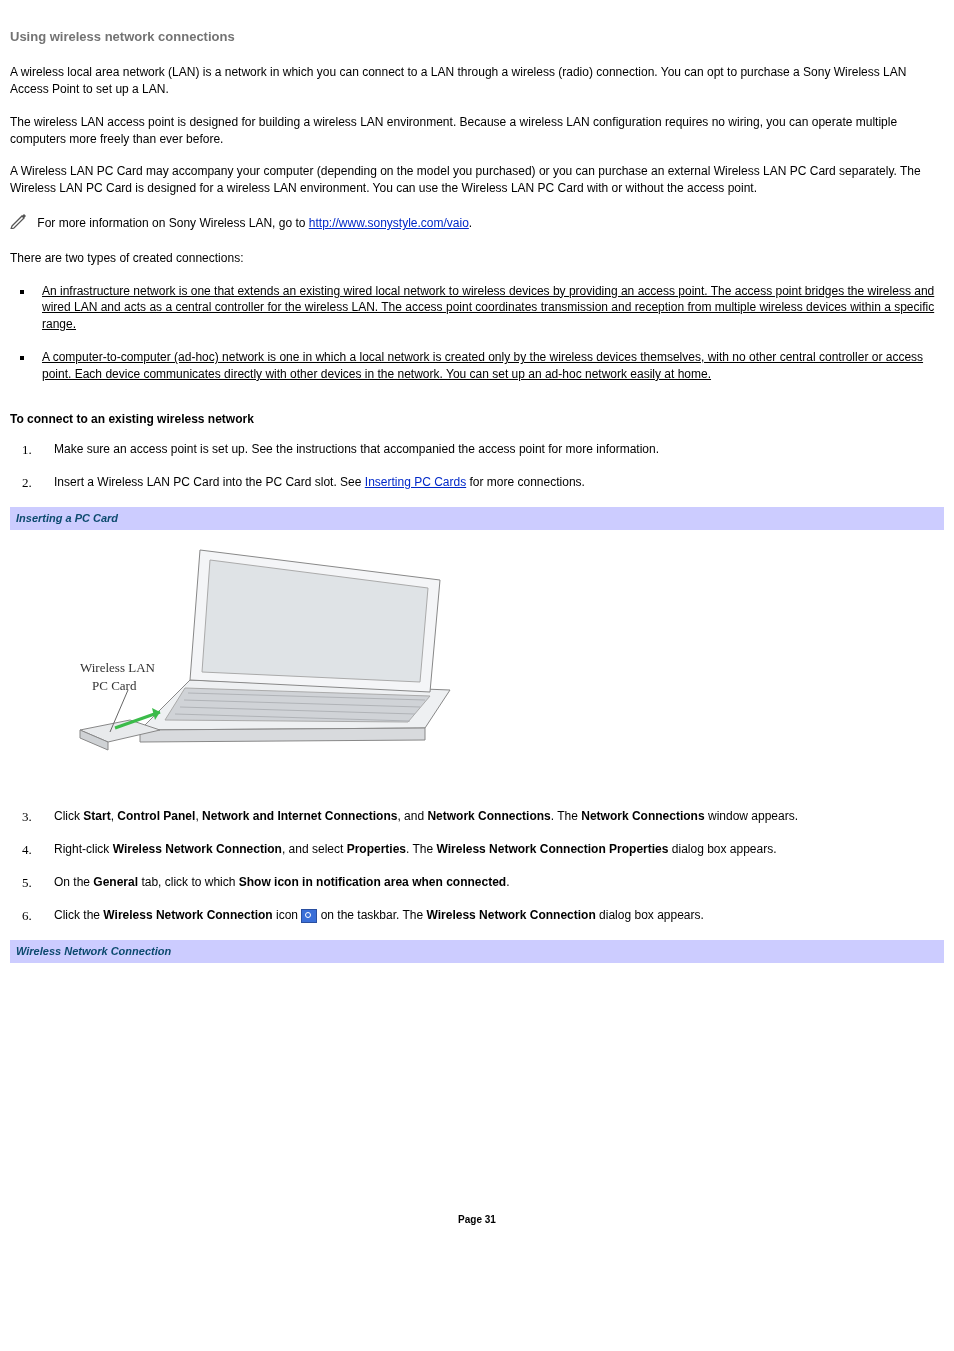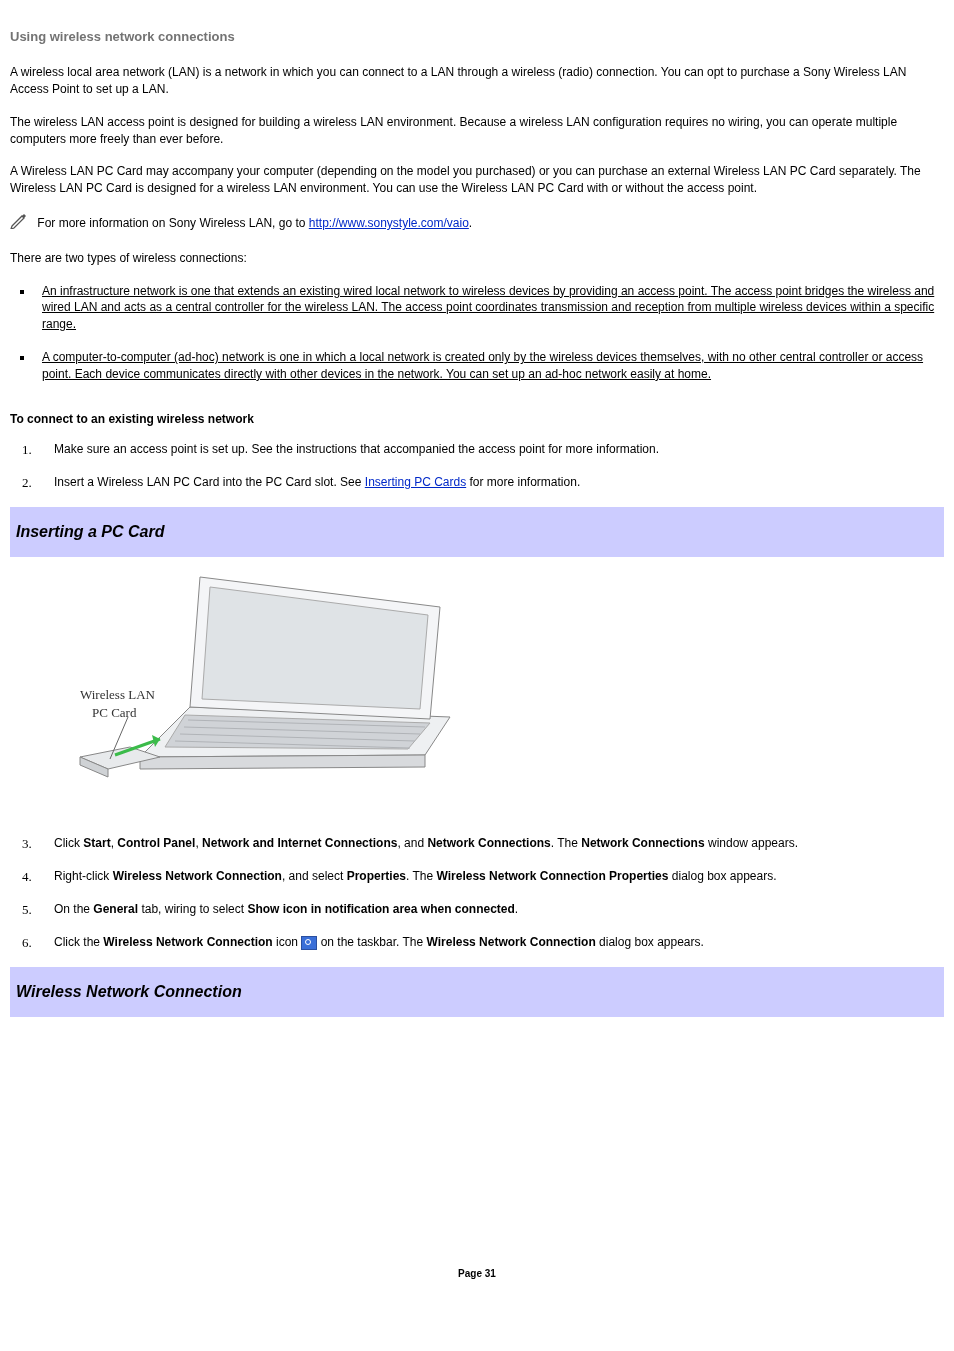--- a/index.html
+++ b/index.html
@@ -56,25 +56,25 @@
   ol.numbered > li::before {
     content: counter(item) ".";
     position: absolute;
     left: -28px;
     top: 0;
     font-family: "Times New Roman", serif;
     font-size: 13px;
   }
   .figure-caption {
     background: #ccccff;
-    color: #000000;
+    color: #0c4a6e;
     font-style: italic;
     font-weight: bold;
-    padding: 14px 6px;
-    font-size: 16px;
+    padding: 4px 6px;
+    font-size: 11px;
     margin: 4px 0 0 0;
   }
   .figure-area {
     text-align: left;
     margin: 0 0 28px 0;
   }
   .figure-area svg { display: block; }
   .dialog-area {
     background: #ffffff;
     height: 240px;
@@ -116,33 +116,33 @@
 <p>
   <span class="note-icon">
     <svg width="20" height="16" viewBox="0 0 20 16">
       <path d="M2 13 L12 3 L14 5 L4 15 L1 16 Z" fill="none" stroke="#555" stroke-width="1.3"></path>
       <path d="M12 3 L14 1 L16 3 L14 5 Z" fill="#555"></path>
     </svg>
   </span>
   <span>For more information on Sony Wireless LAN, go to </span><a class="link">http://www.sonystyle.com/vaio</a><span>.</span>
 </p>
 
-<p>There are two types of wireless connections:</p>
+<p>There are two types of created connections:</p>
 
 <ul class="square">
   <li>An infrastructure network is one that extends an existing wired local network to wireless devices by providing an access point. The access point bridges the wireless and wired LAN and acts as a central controller for the wireless LAN. The access point coordinates transmission and reception from multiple wireless devices within a specific range.</li>
   <li>A computer-to-computer (ad-hoc) network is one in which a local network is created only by the wireless devices themselves, with no other central controller or access point. Each device communicates directly with other devices in the network. You can set up an ad-hoc network easily at home.</li>
 </ul>
 
 <div class="subhead">To connect to an existing wireless network</div>
 
 <ol class="numbered">
   <li>Make sure an access point is set up. See the instructions that accompanied the access point for more information.</li>
   <li>
-    <span>Insert a Wireless LAN PC Card into the PC Card slot. See </span><a class="link">Inserting PC Cards</a><span> for more information.</span>
+    <span>Insert a Wireless LAN PC Card into the PC Card slot. See </span><a class="link">Inserting PC Cards</a><span> for more connections.</span>
   </li>
 </ol>
 
 <div class="figure-caption">Inserting a PC Card</div>
 <div class="figure-area">
   <svg width="460" height="250" viewBox="0 0 460 250">
 
     <polygon points="130,200 415,198 440,160 180,150" fill="#eef0f2" stroke="#888"></polygon>
     <polygon points="130,200 415,198 415,210 130,212" fill="#d8dadd" stroke="#888"></polygon>
 
@@ -172,21 +172,21 @@
 </div>
 
 <ol class="numbered" start="3" style="counter-reset: item 2;">
   <li>
     <span>Click </span><b>Start</b><span>, </span><b>Control Panel</b><span>, </span><b>Network and Internet Connections</b><span>, and </span><b>Network Connections</b><span>. The </span><b>Network Connections</b><span> window appears.</span>
   </li>
   <li>
     <span>Right-click </span><b>Wireless Network Connection</b><span>, and select </span><b>Properties</b><span>. The </span><b>Wireless Network Connection Properties</b><span> dialog box appears.</span>
   </li>
   <li>
-    <span>On the </span><b>General</b><span> tab, wiring to select </span><b>Show icon in notification area when connected</b><span>.</span>
+    <span>On the </span><b>General</b><span> tab, click to which </span><b>Show icon in notification area when connected</b><span>.</span>
   </li>
   <li>
     <span>Click the </span><b>Wireless Network Connection</b><span> icon </span><span class="inline-icon"></span><span> on the taskbar. The </span><b>Wireless Network Connection</b><span> dialog box appears.</span>
   </li>
 </ol>
 
 <div class="figure-caption">Wireless Network Connection</div>
 <div class="dialog-area"></div>
 
 <div class="page-footer">Page 31</div>

